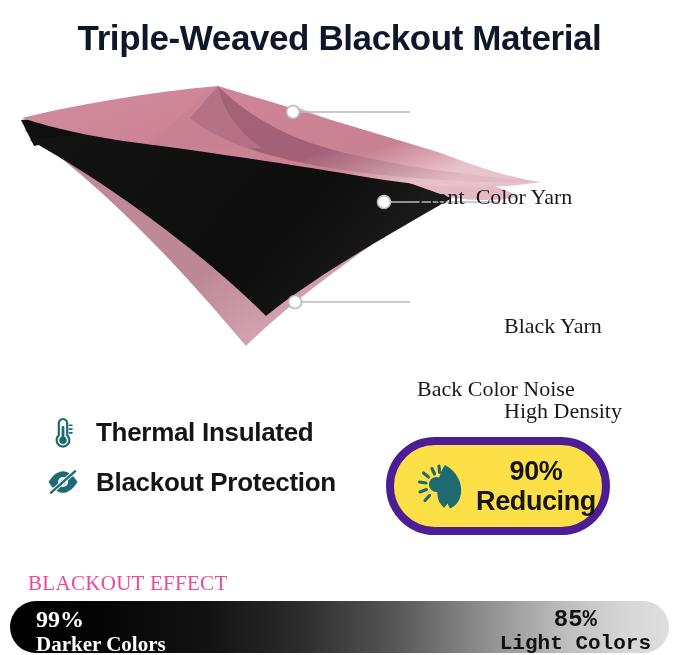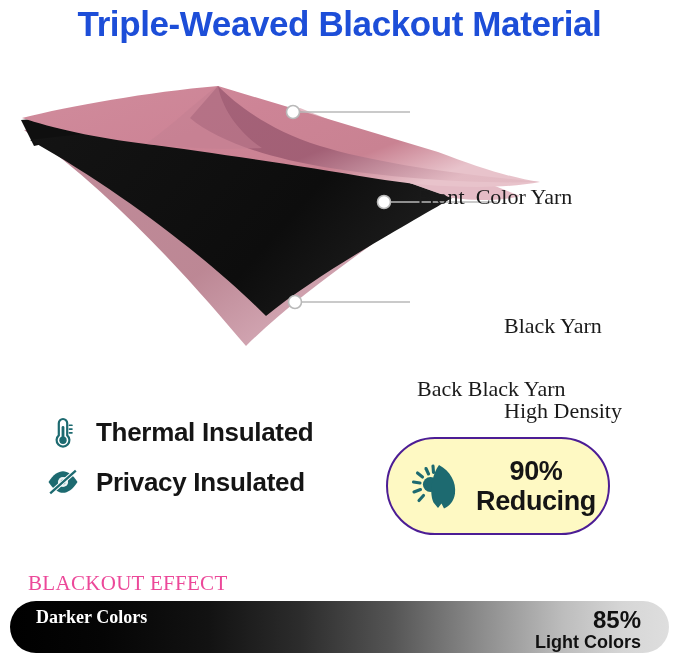--- a/index.html
+++ b/index.html
@@ -12,29 +12,29 @@
     height: 655px;
     position: relative;
     overflow: hidden;
     font-family: "Liberation Sans", sans-serif;
     -webkit-font-smoothing: antialiased;
   }
 
   
   .title {
     position: absolute;
-    top: 4px;
+    top: 18px;
     left: 0;
     width: 679px;
     text-align: center;
     font-family: "Liberation Sans", sans-serif;
     font-weight: bold;
     font-size: 35px;
     letter-spacing: -0.4px;
-    color: #1d4ed8;
+    color: #0f172a;
     white-space: nowrap;
   }
 
   
   .diagram {
     position: absolute;
     top: 78px;
     left: 0;
     width: 679px;
     height: 280px;
@@ -86,23 +86,23 @@
     white-space: nowrap;
   }
 
   
   .badge {
     position: absolute;
     top: 437px;
     left: 386px;
     width: 224px;
     height: 98px;
-    border: 2px solid #4c1d95;
+    border: 8px solid #4c1d95;
     border-radius: 49px;
-    background: #fef9c3;
+    background: #fde047;
     display: flex;
     align-items: center;
     box-sizing: border-box;
   }
   .badge-icon {
     width: 66px;
     height: 66px;
     flex: 0 0 66px;
     margin-left: 16px;
     display: flex;
@@ -155,34 +155,34 @@
   .effect-left {
     position: absolute;
     left: 26px;
     top: 6px;
     color: #ffffff;
     font-family: "Liberation Serif", serif;
     text-align: left;
   }
   .effect-right {
     position: absolute;
-    right: 28px;
+    right: 18px;
     top: 6px;
     color: #111111;
-    font-family: Liberation Sans, sans-serif;
-    text-align: right;
+    font-family: Liberation Mono, monospace;
+    text-align: center;
   }
   .effect-pct {
     font-size: 24px;
     font-weight: bold;
     line-height: 1.05;
     display: block;
   }
   .effect-cap {
-    font-size: 18px;
+    font-size: 21px;
     font-weight: bold;
     line-height: 1.15;
     display: block;
   }
 </style>
 </head>
 <body>
 
 <div class="title">Triple-Weaved Blackout Material</div>
 
@@ -259,21 +259,21 @@
     </g>
   </svg>
 
   <div class="leader-label leader-front">Front  Color Yarn</div>
 
   <div class="leader-label leader-mid">
     <div>Black Yarn</div>
     <div>High Density</div>
   </div>
 
-  <div class="leader-label leader-back">Back Black Yarn</div>
+  <div class="leader-label leader-back">Back Color Noise</div>
 </div>
 
 <div class="features">
 
   <div class="feature-row">
     <span class="feature-icon">
       <svg width="30" height="32" viewBox="0 0 30 32">
         <path d="M15 3 a4.2 4.2 0 0 1 4.2 4.2 v12.1 a6.4 6.4 0 1 1 -8.4 0 V7.2 A4.2 4.2 0 0 1 15 3 Z" fill="none" stroke="#1d6a70" stroke-width="2.2"></path>
         <circle cx="15" cy="24.2" r="3.7" fill="#1d6a70"></circle>
         <rect x="13.6" y="10" width="2.8" height="12" rx="1.4" fill="#1d6a70"></rect>
@@ -290,21 +290,21 @@
     <span class="feature-icon">
       <svg width="34" height="28" viewBox="0 0 34 28">
         <path d="M2.5 14 C7 6.5 12.5 3.2 17 3.2 C21.5 3.2 27 6.5 31.5 14
                  C27 21.5 21.5 24.8 17 24.8 C12.5 24.8 7 21.5 2.5 14 Z" fill="#1d6a70"></path>
         <circle cx="17" cy="14" r="5.1" fill="#ffffff" opacity="0.92"></circle>
         <circle cx="17" cy="14" r="2.5" fill="#1d6a70"></circle>
         <line x1="4.2" y1="25.4" x2="29.8" y2="2.6" stroke="#ffffff" stroke-width="4.4"></line>
         <line x1="4.2" y1="25.4" x2="29.8" y2="2.6" stroke="#1d6a70" stroke-width="2.3"></line>
       </svg>
     </span>
-    <span class="feature-label">Privacy Insulated</span>
+    <span class="feature-label">Blackout Protection</span>
   </div>
 </div>
 
 <div class="badge">
   <span class="badge-icon">
     <svg width="62" height="62" viewBox="0 0 62 62">
       <g stroke="#1d6a70" stroke-width="3.1" stroke-linecap="round">
         <line x1="20" y1="13.5" x2="22.5" y2="19"></line>
         <line x1="11.5" y1="18" x2="16.5" y2="22"></line>
         <line x1="7.5" y1="27" x2="14" y2="28"></line>
@@ -323,19 +323,20 @@
   <span class="badge-text">
     <span>90%</span><br>
     <span>Reducing</span>
   </span>
 </div>
 
 <div class="effect-heading">BLACKOUT EFFECT</div>
 
 <div class="effect-bar">
   <div class="effect-left">
+    <span class="effect-pct">99%</span>
     <span class="effect-cap">Darker Colors</span>
   </div>
   <div class="effect-right">
     <span class="effect-pct">85%</span>
     <span class="effect-cap">Light Colors</span>
   </div>
 </div>
 
 </body></html>

